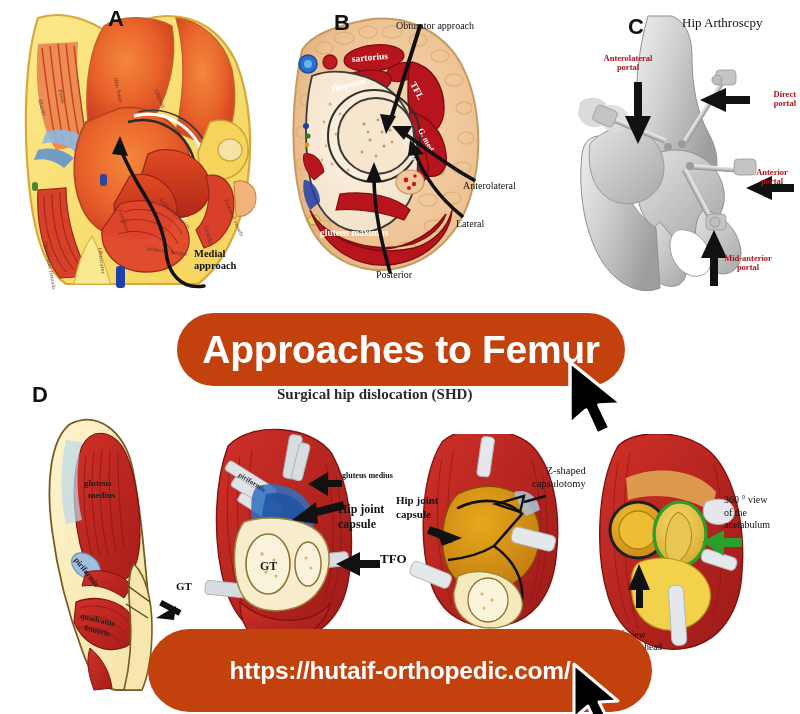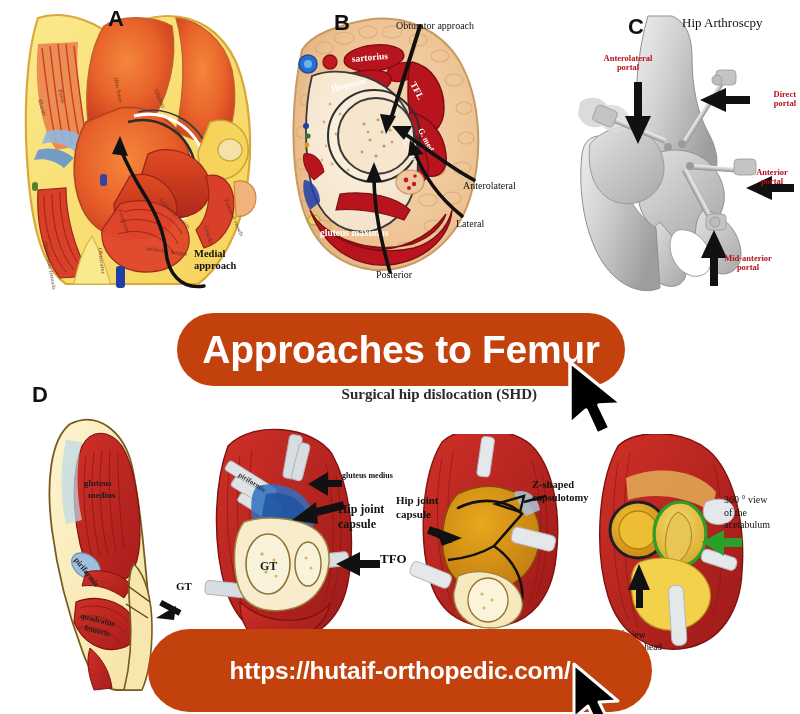--- a/index.html
+++ b/index.html
@@ -67,21 +67,21 @@
     font-size:24.5px;line-height:1.28;letter-spacing:-0.2px;
     flex-direction:row;
     text-align:center;
   }
 
   
   #shd-text{
     position:absolute;left:277px;top:386px;width:260px;
     font-family:"Liberation Serif", serif;
     font-weight:bold;font-size:15px;color:#2a2a2a;
-    text-align:right;z-index:5;
+    text-align:left;z-index:5;
   }
 
   
   .cursor{position:absolute;z-index:60;}
 </style>
 </head>
 <body>
 
 <div id="stage">
 
@@ -649,21 +649,21 @@
           <rect x="34" y="92" width="26" height="8" fill="#111" transform="rotate(22 34 92)"></rect>
           <polygon points="66,104 40,94 46,112" fill="#111"></polygon>
         </g>
         <g>
           <polygon points="100,70 128,62 124,78" fill="none" stroke="#111" stroke-width="2.4"></polygon>
           <path d="M128 68 L150 62" stroke="#111" stroke-width="2.4" fill="none"></path>
         </g>
       </svg>
       <div class="anno" style="left:0px;top:60px;font-size:11px;font-weight:bold;line-height:1.25;">Hip joint
 capsule</div>
-      <div class="anno" style="left:136px;top:44px;font-size:10.5px;font-weight:bold;line-height:1.25;">Z-shaped
+      <div class="anno" style="left:136px;top:30px;font-size:10.5px;font-weight:normal;line-height:1.25;text-align:right;">Z-shaped
 capsulotomy</div>
     </div>
 
     <div class="abs" style="left:566px;top:56px;width:218px;height:230px;">
       <svg width="218" height="230" viewBox="0 0 218 230">
         <defs>
           <linearGradient id="d4mus" x1="0" y1="0" x2="1" y2="1">
             <stop offset="0%" stop-color="#cf3028"></stop>
               <stop offset="100%" stop-color="#9c1a18"></stop>
           </linearGradient>

